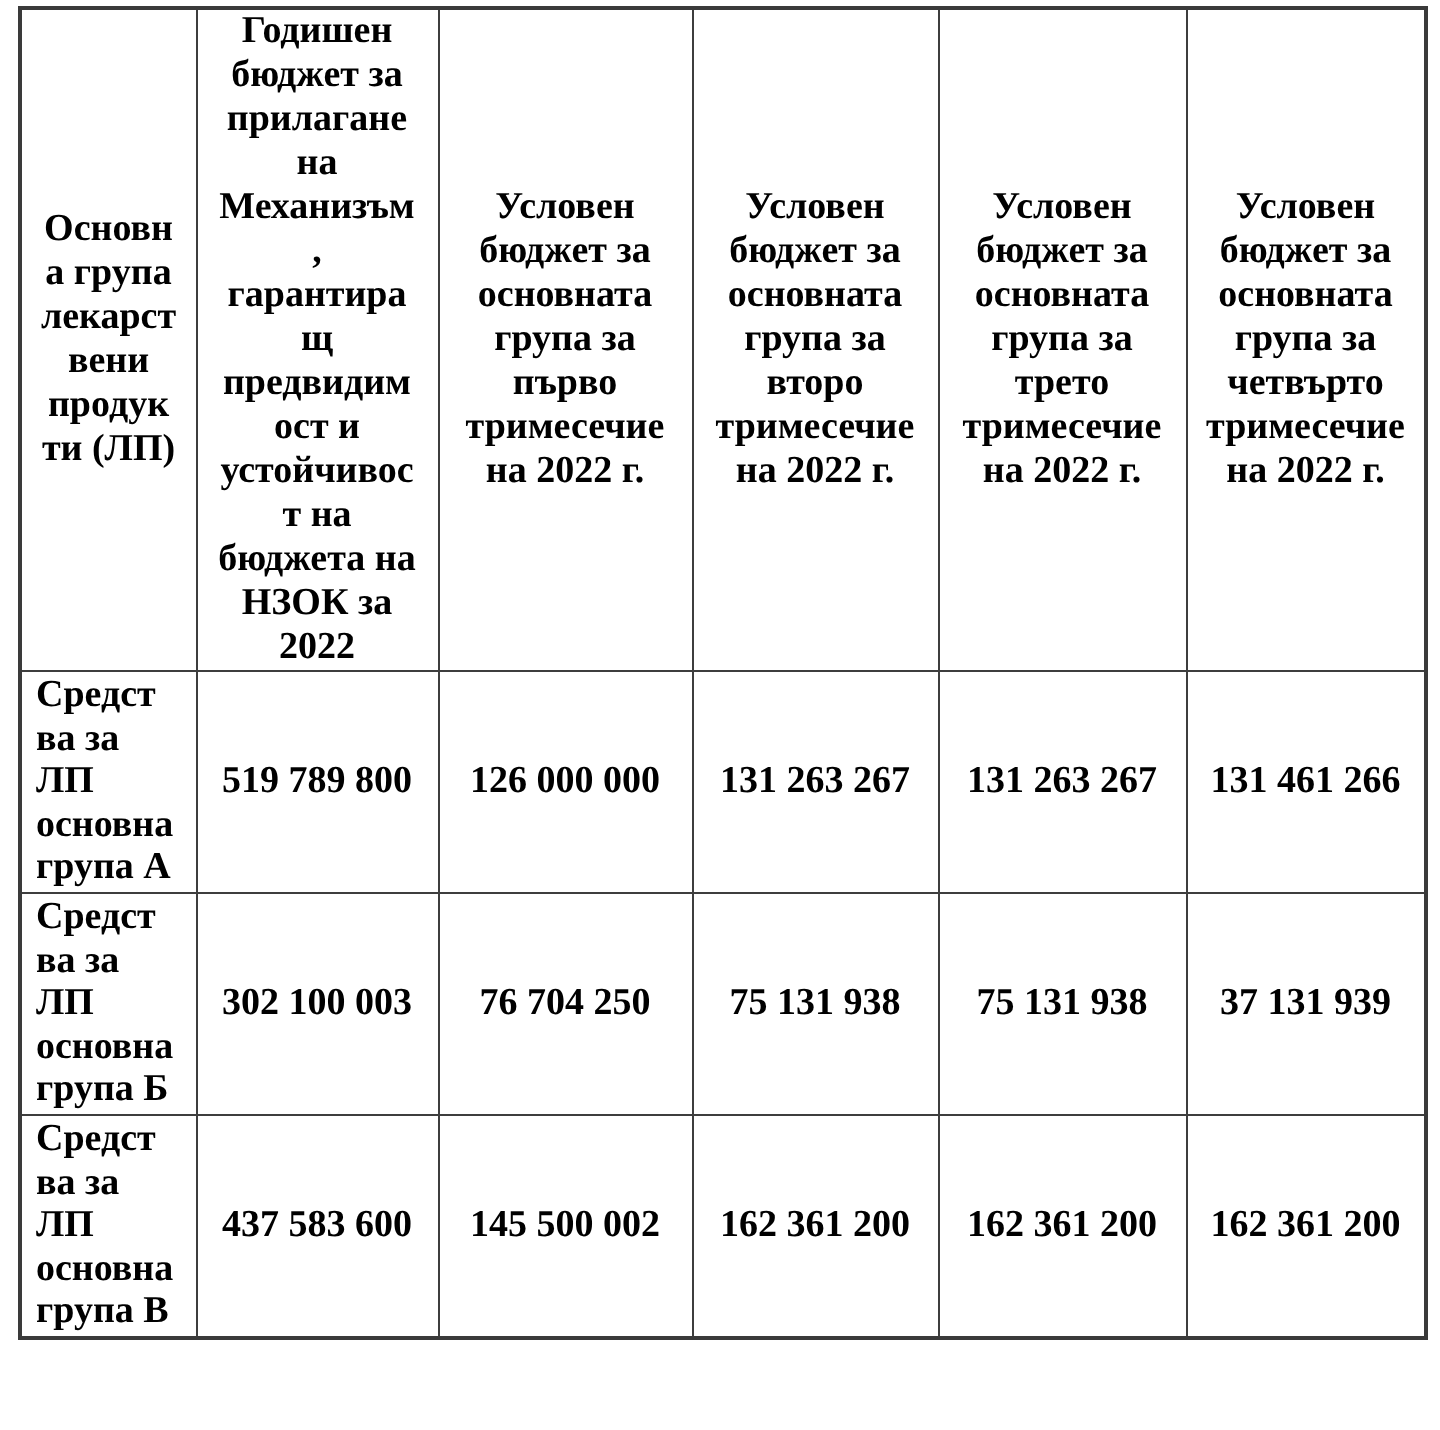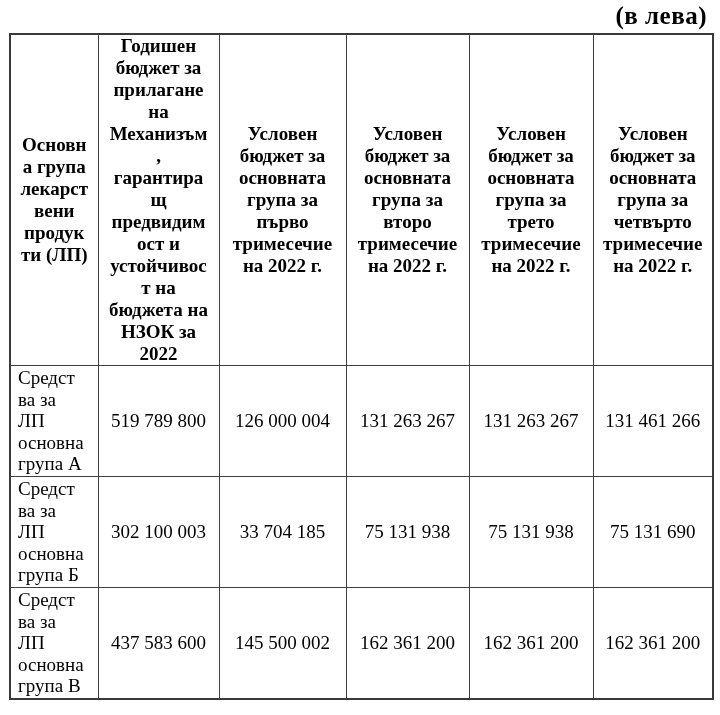--- a/index.html
+++ b/index.html
@@ -38,40 +38,39 @@
   tr.data-row   { height: 111px; }
   th.hdr {
     font-weight: bold;
     text-align: center;
     vertical-align: middle;
     white-space: pre-line;
     line-height: 22px;
     padding: 0 2px;
   }
   th.rowlabel {
-    font-weight: normal;
+    font-weight: bold;
     text-align: left;
     vertical-align: top;
     white-space: pre-line;
     line-height: 21.5px;
     padding: 1px 2px 0 7px;
   }
   td.num {
-    font-weight: normal;
+    font-weight: bold;
     text-align: center;
     vertical-align: middle;
     padding: 0 2px;
   }
 </style>
 </head>
 <body>
 
 <div class="page">
 
-  <div class="caption">(в лева)</div>
 
   <table class="budget">
     <colgroup>
       <col style="width:88px">
       <col style="width:121px">
       <col style="width:127px">
       <col style="width:123px">
       <col style="width:124px">
       <col style="width:120px">
     </colgroup>
@@ -129,36 +128,36 @@
       </tr>
     </thead>
     <tbody>
       <tr class="data-row">
         <th class="rowlabel">Средст
 ва за
 ЛП
 основна
 група А</th>
         <td class="num">519 789 800</td>
-        <td class="num">126 000 004</td>
+        <td class="num">126 000 000</td>
         <td class="num">131 263 267</td>
         <td class="num">131 263 267</td>
         <td class="num">131 461 266</td>
       </tr>
       <tr class="data-row">
         <th class="rowlabel">Средст
 ва за
 ЛП
 основна
 група Б</th>
         <td class="num">302 100 003</td>
-        <td class="num">33 704 185</td>
+        <td class="num">76 704 250</td>
         <td class="num">75 131 938</td>
         <td class="num">75 131 938</td>
-        <td class="num">75 131 690</td>
+        <td class="num">37 131 939</td>
       </tr>
       <tr class="data-row">
         <th class="rowlabel">Средст
 ва за
 ЛП
 основна
 група В</th>
         <td class="num">437 583 600</td>
         <td class="num">145 500 002</td>
         <td class="num">162 361 200</td>

